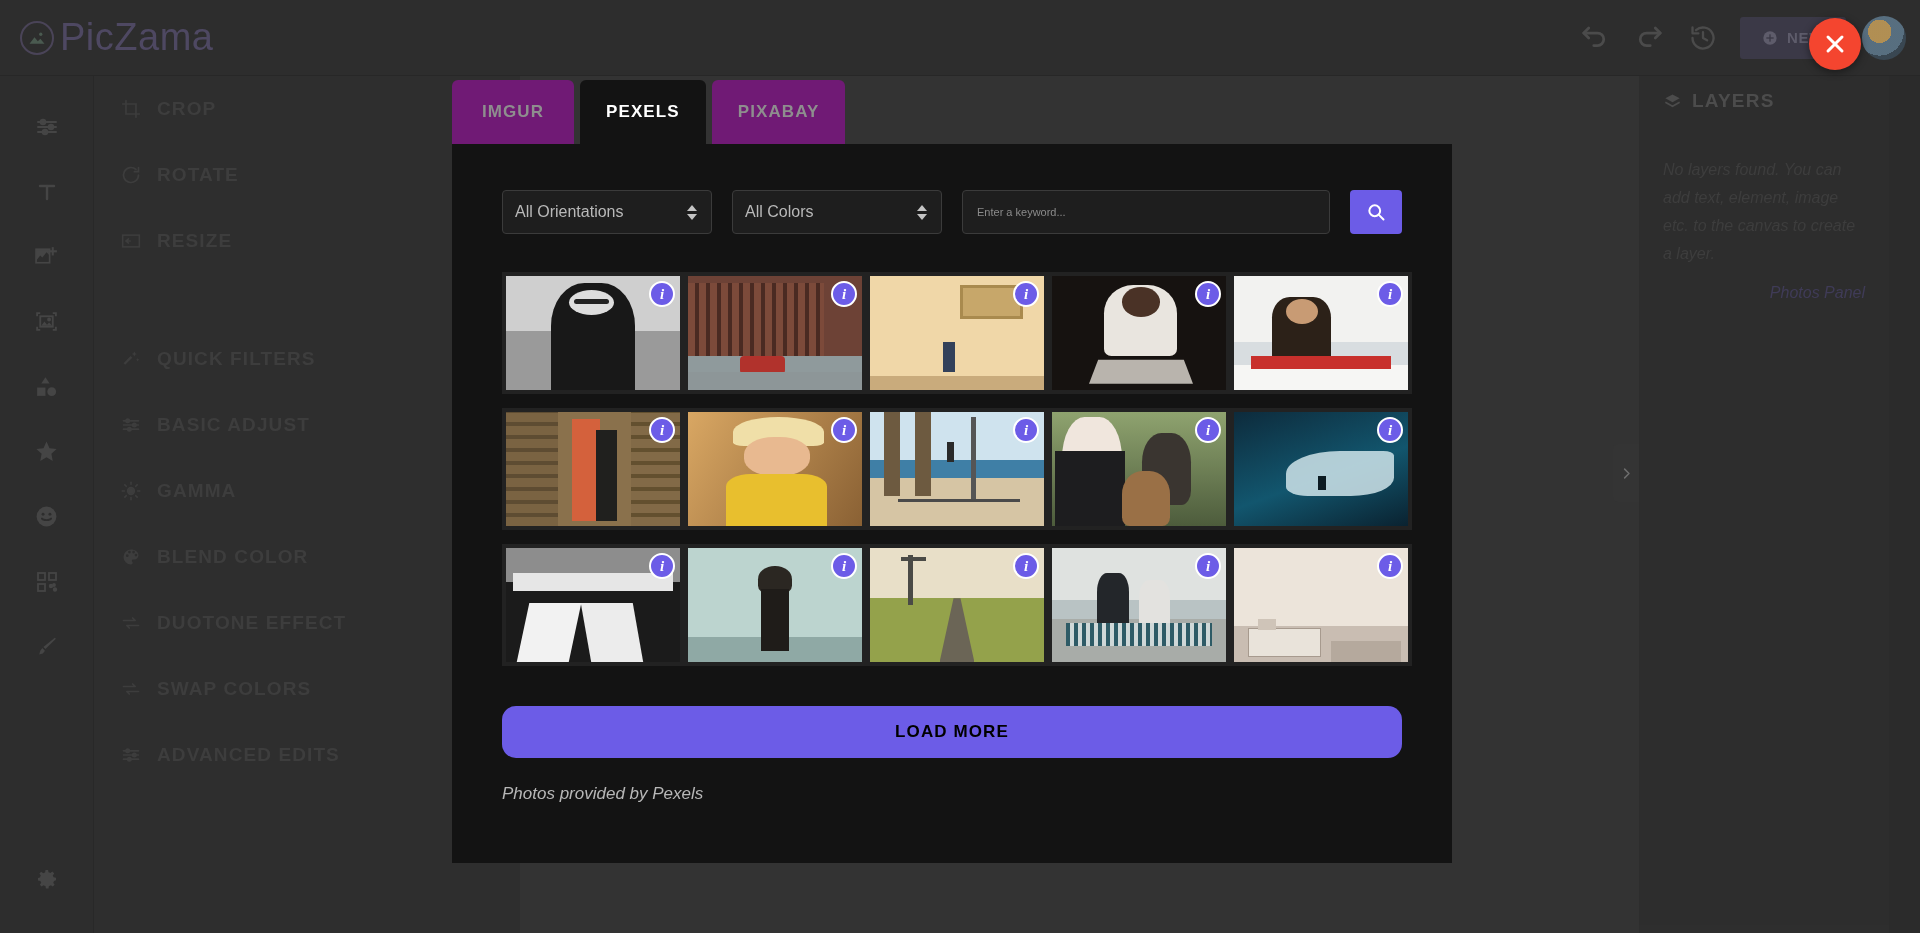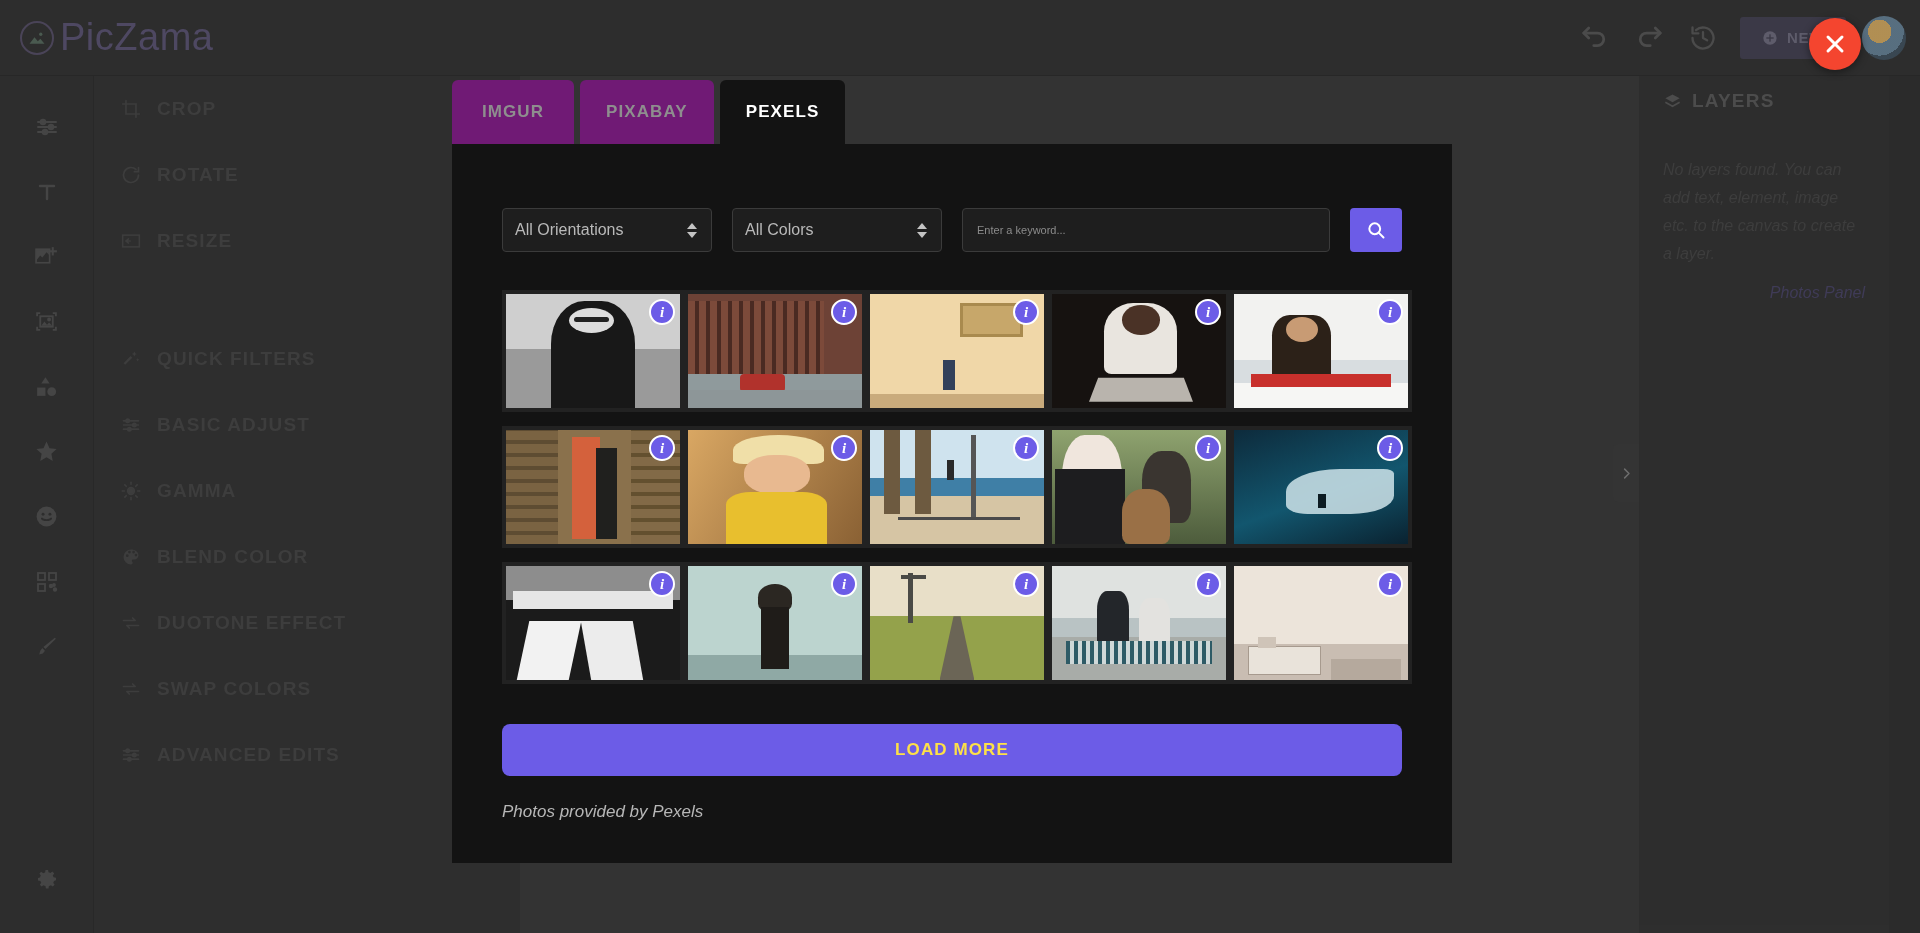--- a/index.html
+++ b/index.html
@@ -114,21 +114,21 @@
     border-radius: 6px 6px 0 0; display: flex; align-items: center; justify-content: center;
     color: #8e8e8e; font-size: 17px; font-weight: bold; letter-spacing: 1.1px;
     padding: 0 26px;
   }
   .tab.active { background: #131313; color: #ffffff; }
   .modal {
     position: absolute; left: 452px; top: 144px; width: 1000px; height: 719px;
     background: #131313; z-index: 21;
   }
   .modal-body { padding: 46px 50px 0 50px; }
-  .search-row { display: flex; gap: 20px; align-items: flex-start; margin-top: 18px; }
+  .search-row { display: flex; gap: 20px; align-items: flex-start; }
   .select {
     position: relative; width: 210px; height: 44px; background: #1e1e1e;
     border: 1px solid #3b3b3b; border-radius: 4px;
     display: flex; align-items: center; padding: 0 12px;
     color: #b9b9b9; font-size: 16px;
   }
   .select .caret {
     position: absolute; right: 14px; display: flex; flex-direction: column;
     gap: 3px; color: #c4c4c4;
   }
@@ -156,21 +156,21 @@
   .info-badge {
     position: absolute; right: 9px; top: 9px; width: 26px; height: 26px;
     border-radius: 50%; background: #6c5ce7; border: 2px solid #fff;
     display: flex; align-items: center; justify-content: center;
     color: #fff; font-size: 15px; font-weight: bold; font-style: italic;
     font-family: "Liberation Serif", serif;
   }
 
   .load-more {
     margin-top: 26px; width: 900px; height: 52px; background: #6c5ce7;
-    border: none; border-radius: 8px; color: #fde047;
+    border: none; border-radius: 14px; color: #000000;
     font-size: 17px; font-weight: bold; letter-spacing: 1.1px;
     font-family: "Liberation Sans", sans-serif;
   }
   .credit {
     margin-top: 26px; color: #b7b7b7; font-size: 17px; font-style: italic;
   }
   svg { display: block; }
 </style>
 </head>
 <body>
@@ -439,25 +439,25 @@
       <polyline points="9 5 16 12 9 19"></polyline>
     </svg>
   </div>
 
   <div class="overlay">
 
     <div class="modal-tabs">
       <div class="tab">
         <span>IMGUR</span>
       </div>
+      <div class="tab active">
+        <span>PEXELS</span>
+      </div>
       <div class="tab">
         <span>PIXABAY</span>
-      </div>
-      <div class="tab active">
-        <span>PEXELS</span>
       </div>
     </div>
 
     <div class="modal">
       <div class="modal-body">
 
         <div class="search-row">
           <div class="select">
             <span>All Orientations</span>
             <span class="caret">

